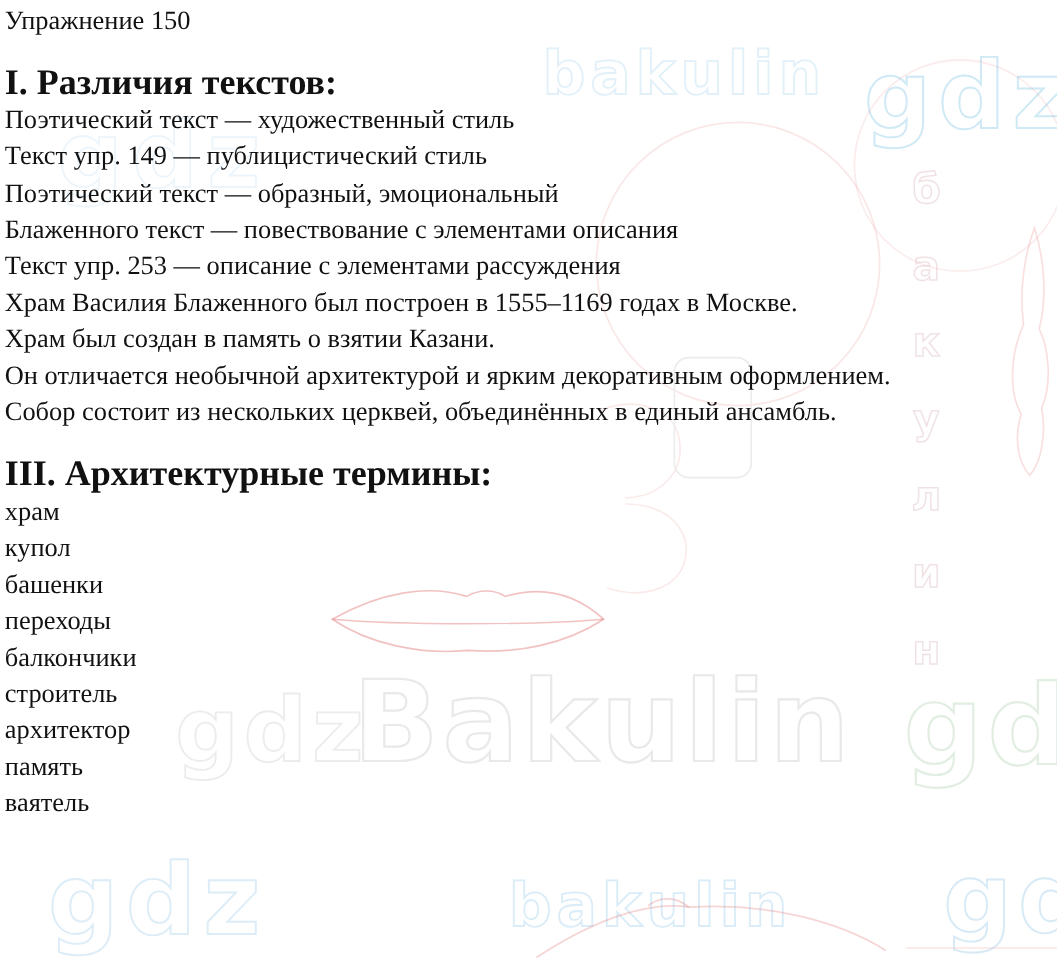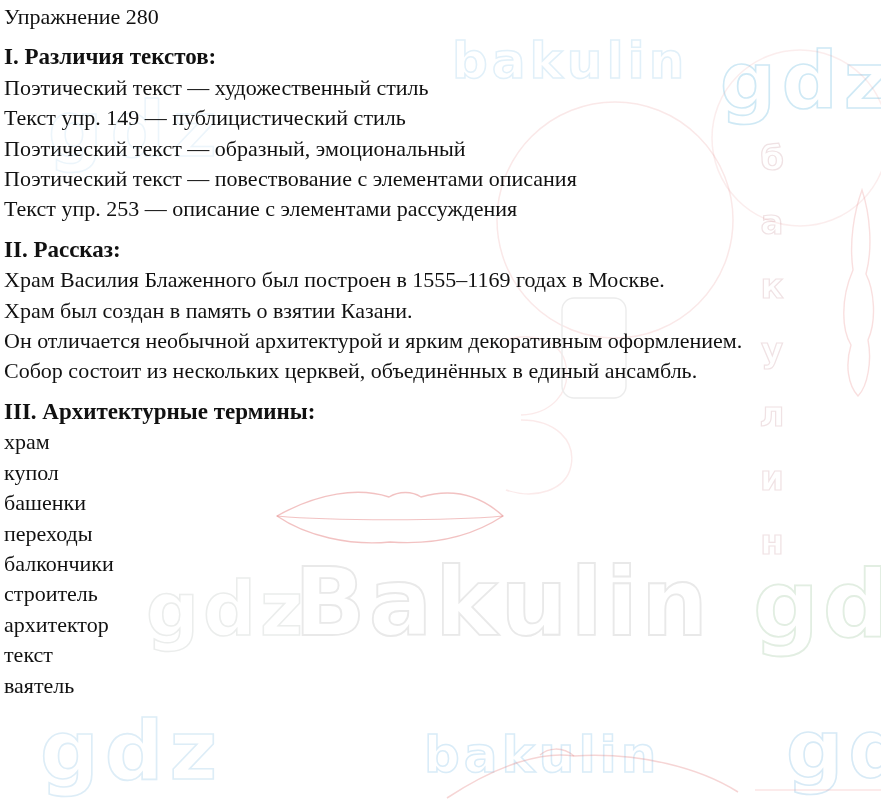--- a/index.html
+++ b/index.html
@@ -29,21 +29,21 @@
   .wm-vertical { position:absolute; left:754px; top:138px; z-index:0; pointer-events:none; }
   .wm-vertical span {
     display:block; height:64px;
     font-family:"DejaVu Sans", sans-serif; font-weight:bold; font-size:34px;
     color:transparent; -webkit-text-stroke:1.2px #f0e2e4; text-align:center; width:36px;
   }
 
   
   .content { position:absolute; left:4px; top:2px; width:877px; z-index:2; color:#111; font-size:22px; }
   .title   { line-height:30.4px; }
-  .heading { font-weight:bold; font-size:23px; line-height:30.4px; margin-top:10px; }
+  .heading { font-weight:bold; font-size:30px; line-height:30.4px; margin-top:22px; }
   .line    { line-height:30.4px; white-space:nowrap; }
 </style>
 </head>
 <body>
 
 <div class="page">
 
   <svg class="decor-svg" viewBox="0 0 881 800" xmlns="http://www.w3.org/2000/svg">
     <g fill="none">
       <circle cx="615" cy="220" r="118" stroke="rgba(230,140,140,0.20)" stroke-width="1.5"></circle>
@@ -78,39 +78,38 @@
       <span>б</span>
       <span>а</span>
       <span>к</span>
       <span>у</span>
       <span>л</span>
       <span>и</span>
       <span>н</span>
     </div>
 
   <div class="content">
-    <div class="title">Упражнение 280</div>
+    <div class="title">Упражнение 150</div>
     <div id="sections">
         <div class="heading">I. Различия текстов:</div>
         <div class="line">Поэтический текст — художественный стиль</div>
         <div class="line">Текст упр. 149 — публицистический стиль</div>
         <div class="line">Поэтический текст — образный, эмоциональный</div>
-        <div class="line">Поэтический текст — повествование с элементами описания</div>
+        <div class="line">Блаженного текст — повествование с элементами описания</div>
         <div class="line">Текст упр. 253 — описание с элементами рассуждения</div>
-        <div class="heading">II. Рассказ:</div>
         <div class="line">Храм Василия Блаженного был построен в 1555–1169 годах в Москве.</div>
         <div class="line">Храм был создан в память о взятии Казани.</div>
         <div class="line">Он отличается необычной архитектурой и ярким декоративным оформлением.</div>
         <div class="line">Собор состоит из нескольких церквей, объединённых в единый ансамбль.</div>
         <div class="heading">III. Архитектурные термины:</div>
         <div class="line">храм</div>
         <div class="line">купол</div>
         <div class="line">башенки</div>
         <div class="line">переходы</div>
         <div class="line">балкончики</div>
         <div class="line">строитель</div>
         <div class="line">архитектор</div>
-        <div class="line">текст</div>
+        <div class="line">память</div>
         <div class="line">ваятель</div>
       </div>
   </div>
 
 </div>
 
 </body></html>

